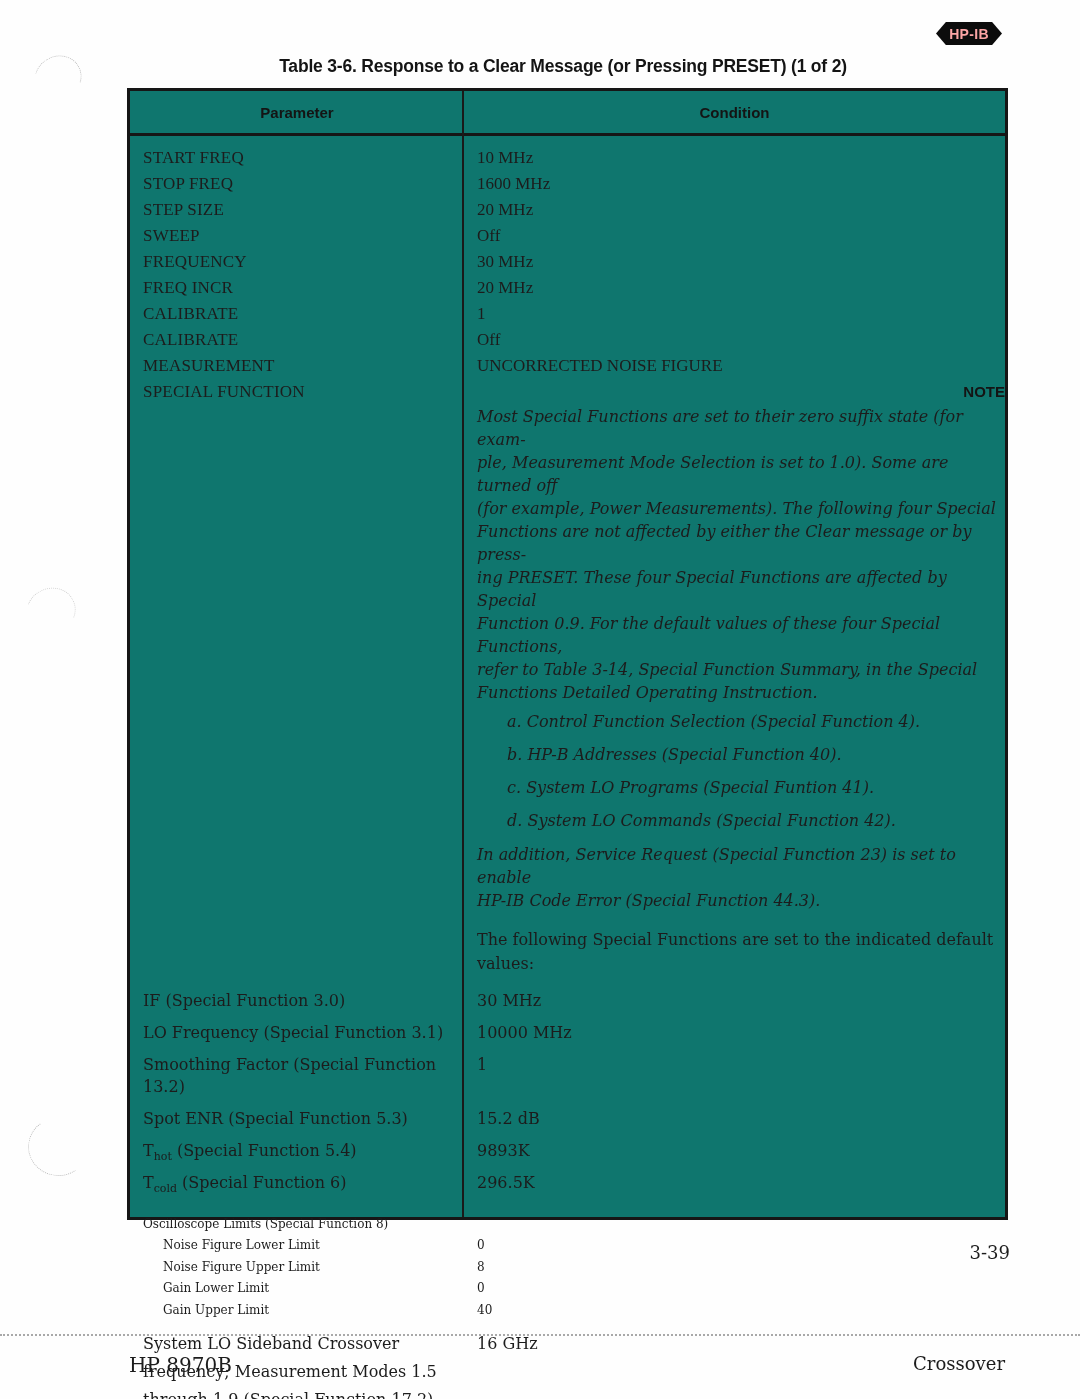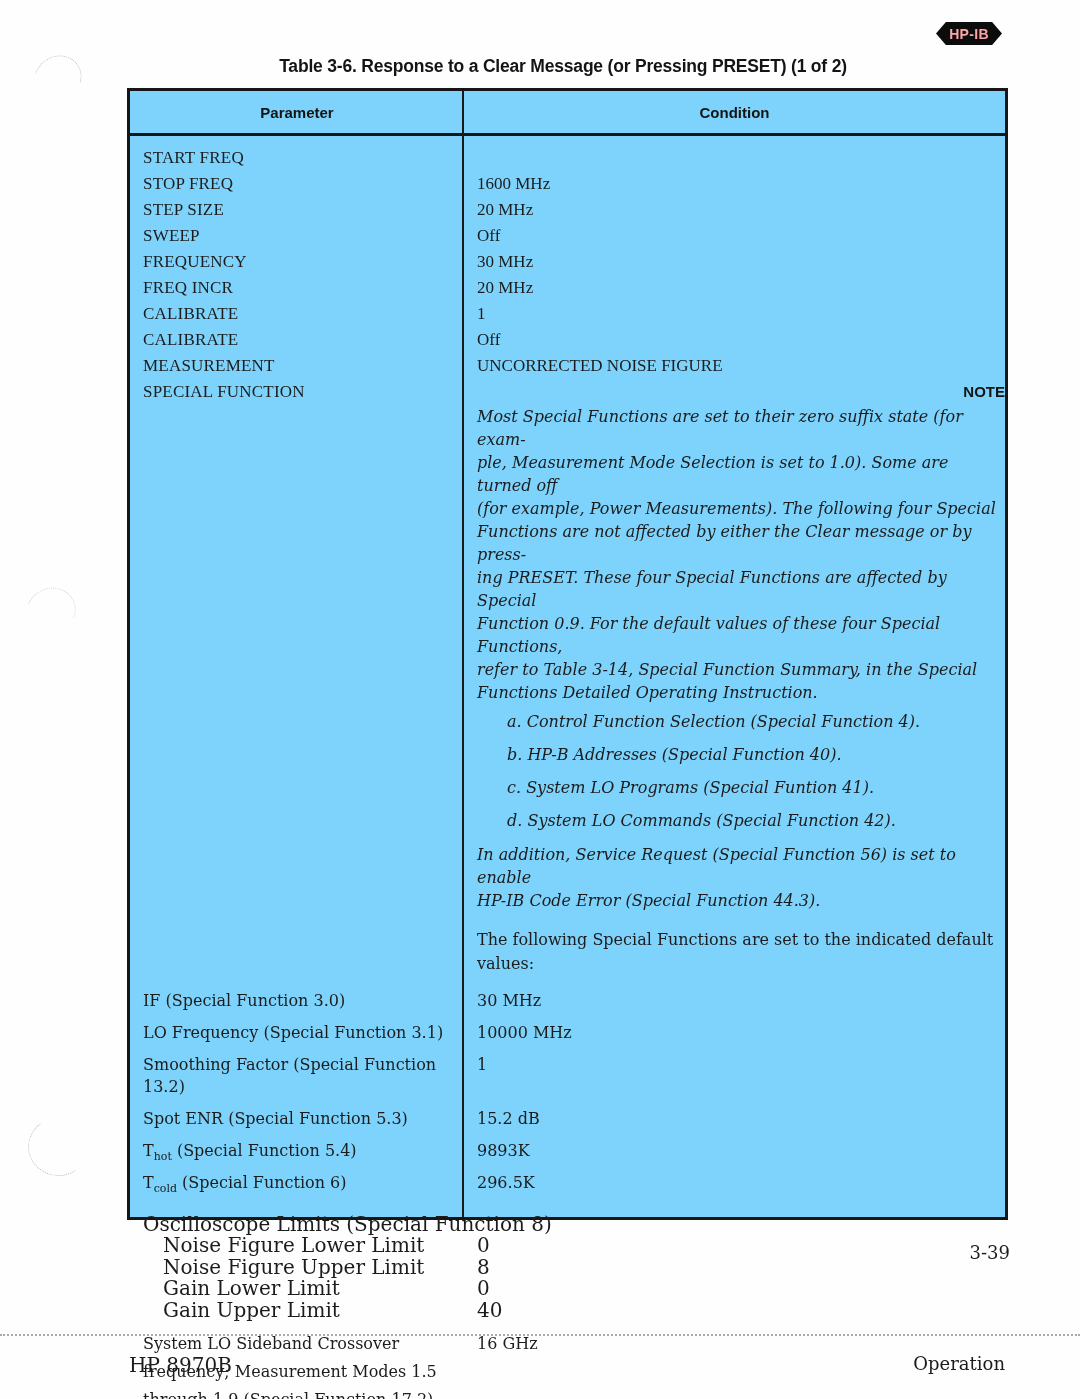--- a/index.html
+++ b/index.html
@@ -34,21 +34,21 @@
     letter-spacing:-0.2px;
     color:#141414;
     margin-left:23px;
   }
 
   
   .ptable {
     position:absolute; left:127px; top:88px; width:881px; height:1132px;
     border:3px solid #161616;
     box-sizing:border-box;
-    background:#7dd3fc;
+    background:#0f766e;
   }
   .col-divider {
     position:absolute; left:332px; top:0; bottom:0; width:2px;
     background:#1a1a1a;
   }
   .thead {
     display:flex; height:42px;
     border-bottom:3px solid #161616;
     align-items:center;
     font-family:"Liberation Sans", sans-serif;
@@ -83,21 +83,21 @@
   }
   .note-list { margin:7px 0 0 0; padding:0; list-style:none; font-style:italic; }
   .note-list li { line-height:22px; margin-bottom:11px; padding-left:30px; }
   .note-para2 { margin-top:2px; }
   .note-following { margin-top:16px; line-height:24px; white-space:pre-line; }
 
   
   .rows-lower { margin-top:14px; font-size:16px; }
   .rows-lower .trow { line-height:22px; margin-bottom:10px; }
 
-  .osc-group { font-size:20px; margin-top:19px; }
+  .osc-group { font-size:12px; margin-top:19px; }
   .osc-group .group-label { line-height:22px; padding-left:13px; }
   .osc-group .trow { line-height:21.5px; margin-bottom:0; }
   .osc-group .cell-param { padding-left:33px; }
 
   .last-row { margin-top:9px; font-size:16px; }
   .last-row .trow { line-height:28px;justify-content:center; }
   .last-row .cell-param { white-space:pre-line; }
 
   sub { font-size:11px; line-height:0; }
 
@@ -159,20 +159,21 @@
     <div class="thead">
       <div class="th-param">Parameter</div>
       <div class="th-cond">Condition</div>
     </div>
 
     <div class="tbody">
 
       <div class="rows-top" id="rows-top">
           <div class="trow">
             <div class="cell-param">START FREQ</div>
+            <div class="cell-cond">10 MHz</div>
           </div>
           <div class="trow">
             <div class="cell-param">STOP FREQ</div>
             <div class="cell-cond">1600 MHz</div>
           </div>
           <div class="trow">
             <div class="cell-param">STEP SIZE</div>
             <div class="cell-cond">20 MHz</div>
           </div>
           <div class="trow">
@@ -214,21 +215,21 @@
 ing PRESET. These four Special Functions are affected by Special
 Function 0.9. For the default values of these four Special Functions,
 refer to Table 3-14, Special Function Summary, in the Special
 Functions Detailed Operating Instruction.</div>
         <ul class="note-list" id="note-list">
             <li>a.  Control Function Selection (Special Function 4).</li>
             <li>b.  HP-B Addresses (Special Function 40).</li>
             <li>c.  System LO Programs (Special Funtion 41).</li>
             <li>d.  System LO Commands (Special Function 42).</li>
           </ul>
-        <div class="note-para2">In addition, Service Request (Special Function 56) is set to enable
+        <div class="note-para2">In addition, Service Request (Special Function 23) is set to enable
 HP-IB Code Error (Special Function 44.3).</div>
         <div class="note-following">The following Special Functions are set to the indicated default
 values:</div>
       </div>
 
       <div class="rows-lower" id="rows-lower">
           <div class="trow">
             <div class="cell-param">IF (Special Function 3.0)</div>
             <div class="cell-cond">30 MHz</div>
           </div>
@@ -284,15 +285,15 @@
             <div class="cell-cond">16 GHz</div>
           </div>
         </div>
 
     </div>
   </div>
 
   <div class="page-num">3-39</div>
   <div class="dotted-sep"></div>
   <div class="footer-model">HP 8970B</div>
-  <div class="footer-section">Operation</div>
+  <div class="footer-section">Crossover</div>
 
 </div>
 
 </body></html>

